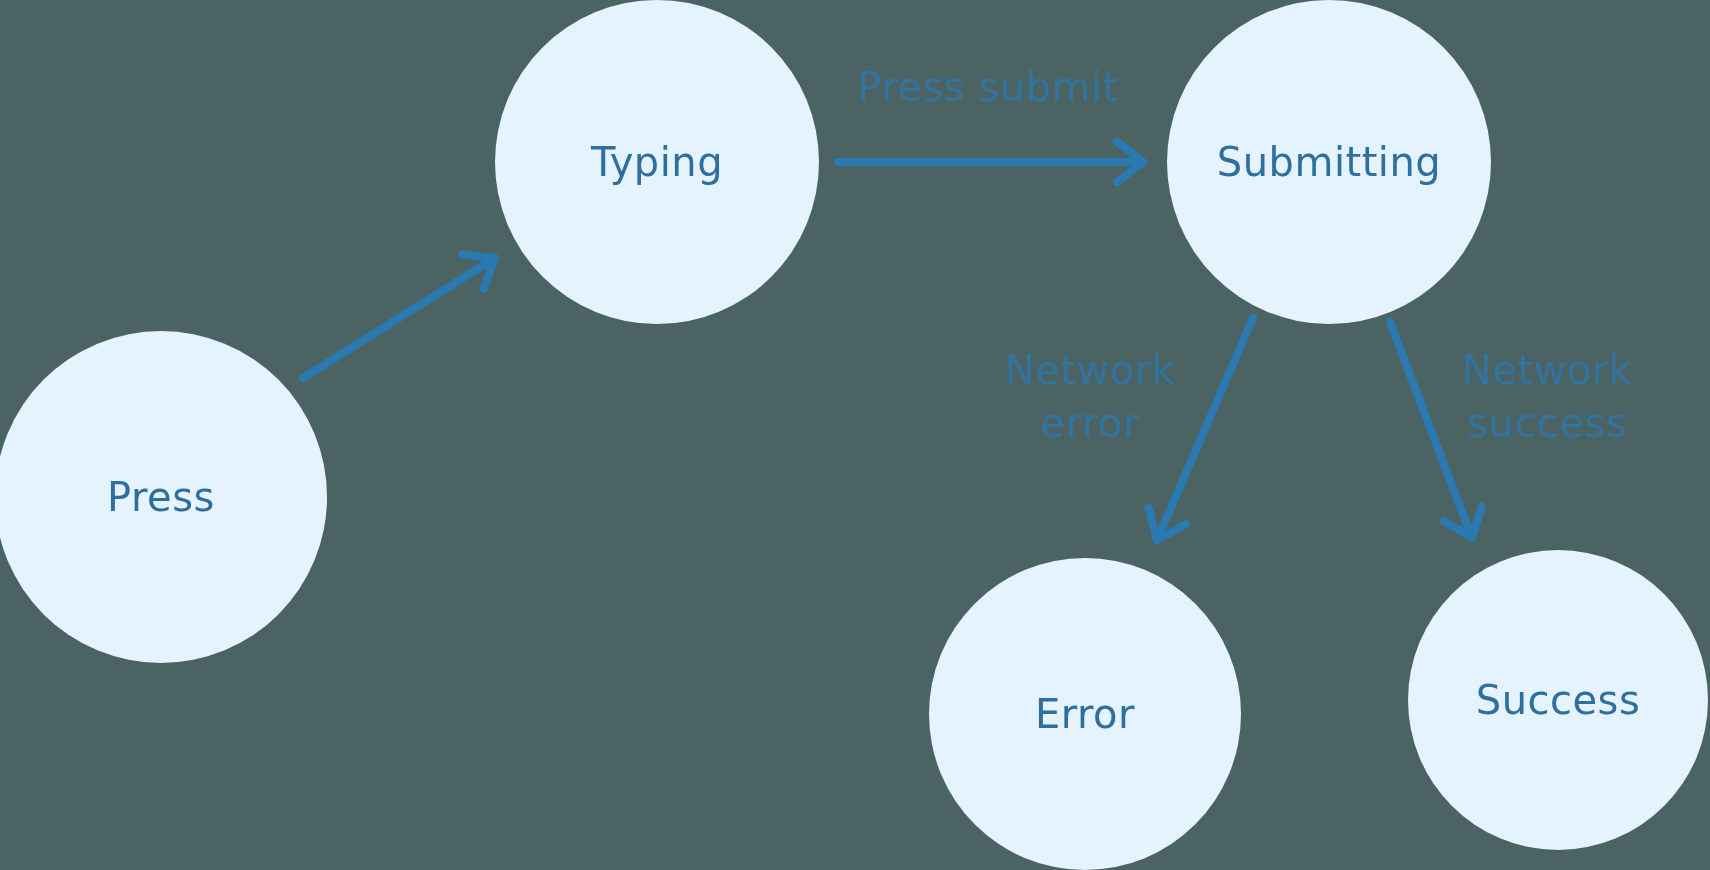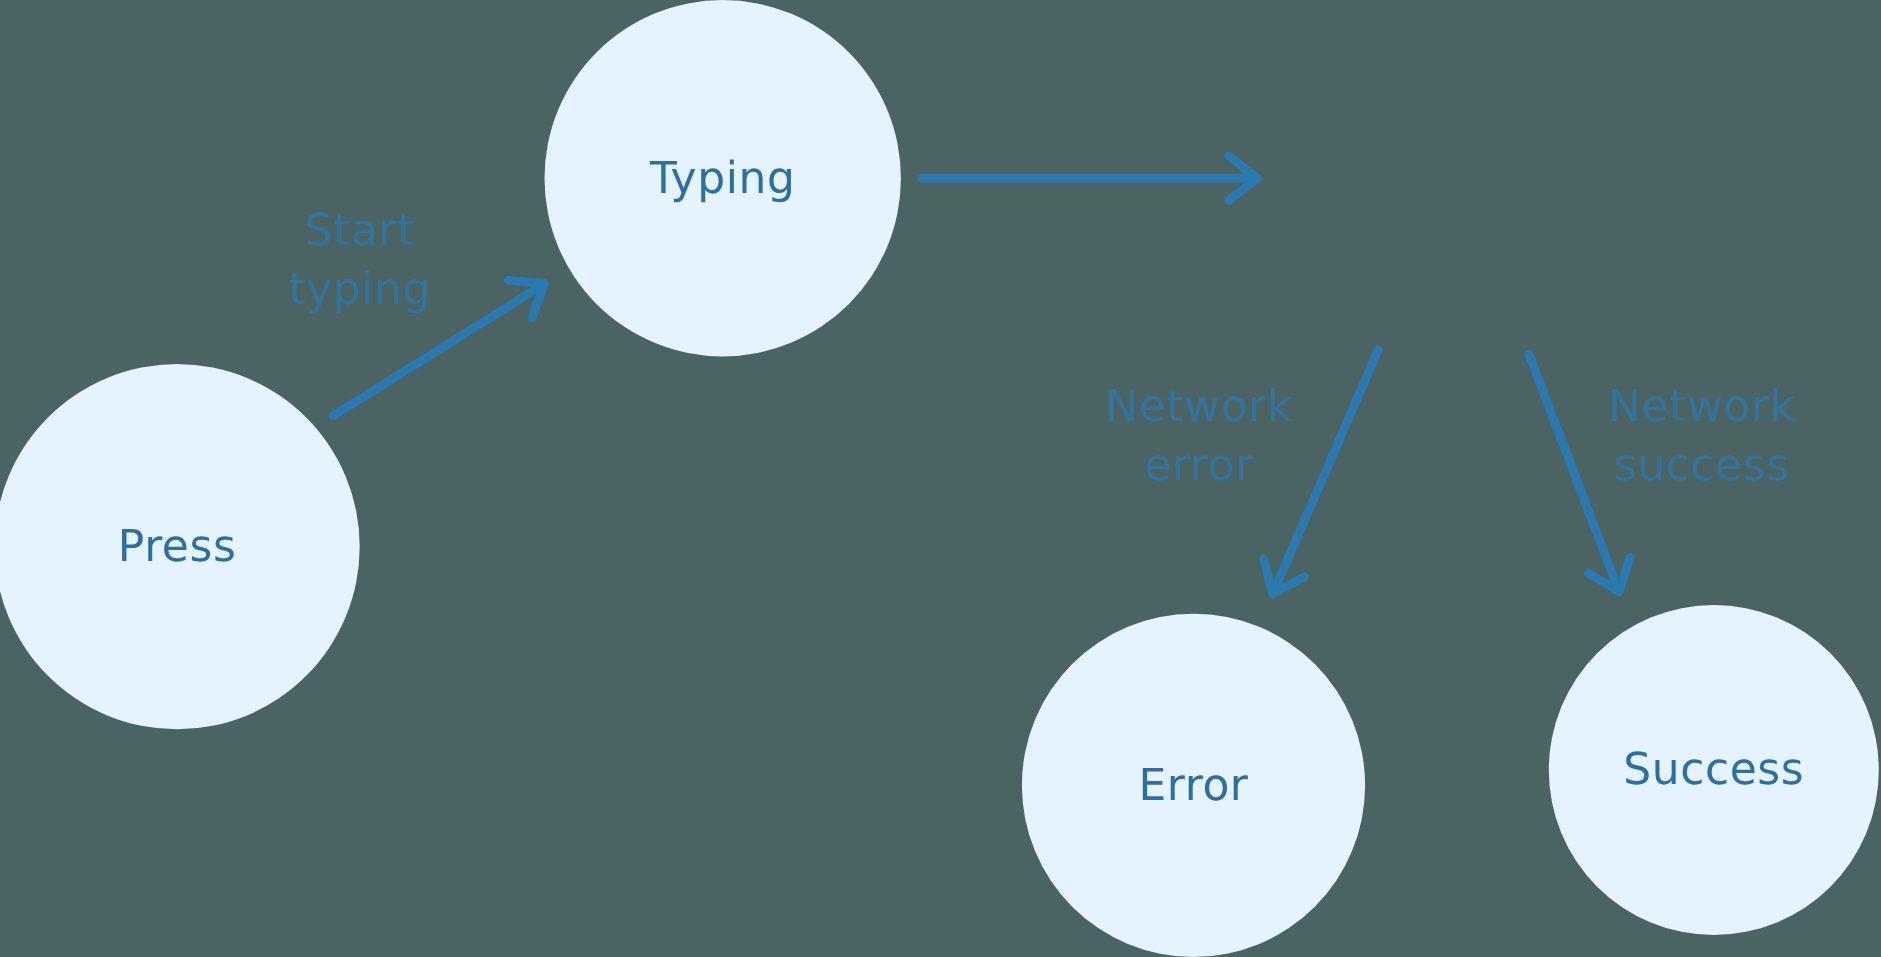--- a/index.html
+++ b/index.html
@@ -75,27 +75,29 @@
         <path d="M1481.8 506.5 L1472 538 L1443.8 520.9" class="edge-path"></path>
       </g>
     </svg>
 
   <div class="node" id="node-0" style="left: -5px; top: 331px; width: 332px; height: 332px;">
     <span>Press</span>
   </div>
   <div class="node" id="node-1" style="left: 495px; top: 0px; width: 324px; height: 324px;">
     <span>Typing</span>
   </div>
+  <div class="node" id="node-2" style="left: 1167px; top: 0px; width: 324px; height: 324px;">
+    <span>Submitting</span>
+  </div>
   <div class="node" id="node-3" style="left: 929px; top: 558px; width: 312px; height: 312px;">
     <span>Error</span>
   </div>
   <div class="node" id="node-4" style="left: 1408px; top: 550px; width: 300px; height: 300px;">
     <span>Success</span>
   </div>
 
-  <div class="edge-label" id="edge-label-0" style="left: 327px; top: 237px;">Start
-typing</div>
+  <div class="edge-label" id="edge-label-1" style="left: 988px; top: 87px;">Press submit</div>
   <div class="edge-label" id="edge-label-2" style="left: 1090px; top: 397px;">Network
 error</div>
   <div class="edge-label" id="edge-label-3" style="left: 1547px; top: 397px;">Network
 success</div>
 
 </div>
 
 </body></html>

